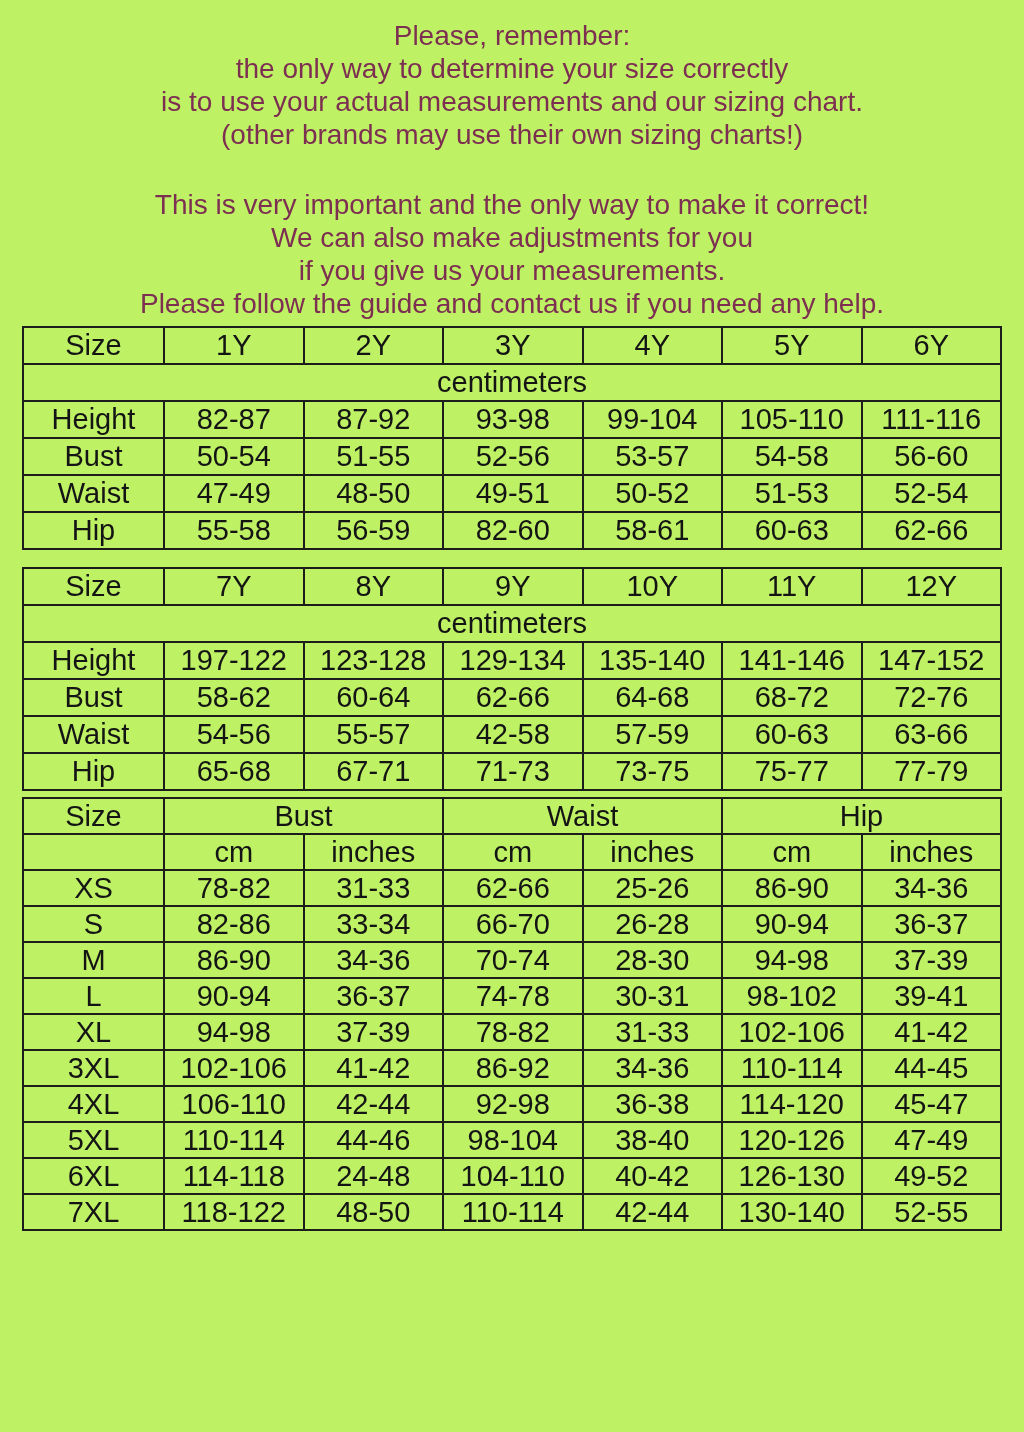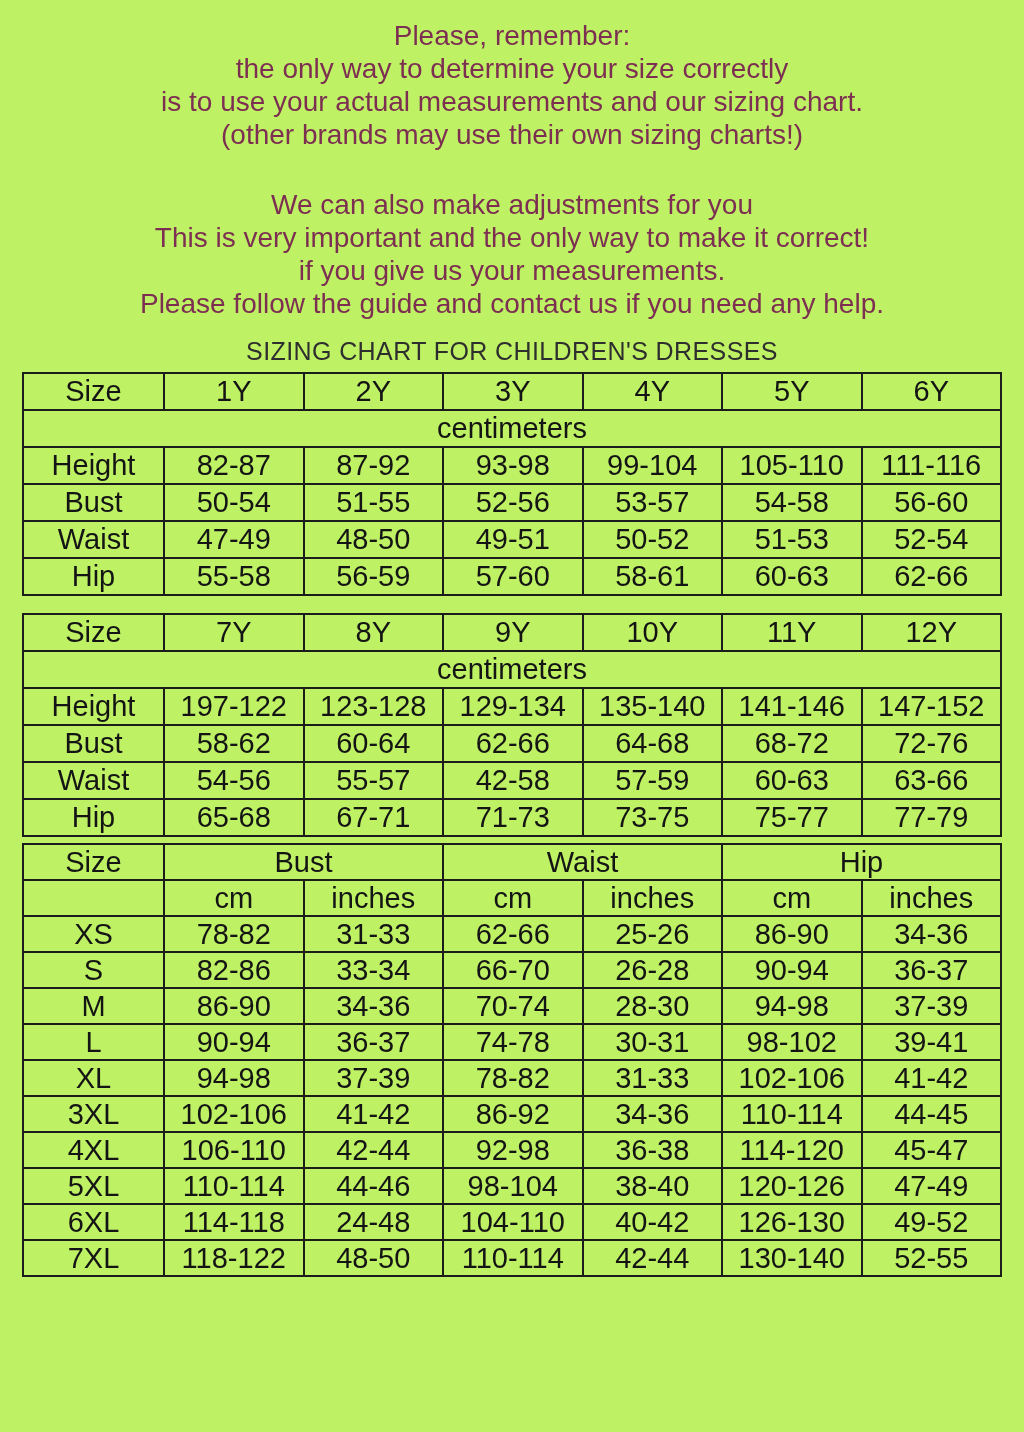--- a/index.html
+++ b/index.html
@@ -66,28 +66,27 @@
 <div class="page">
 
   <div class="intro">
     <p class="intro-par">
       <span class="intro-line">Please, remember:</span>
       <span class="intro-line">the only way to determine your size correctly</span>
       <span class="intro-line">is to use your actual measurements and our sizing chart.</span>
       <span class="intro-line">(other brands may use their own sizing charts!)</span>
     </p>
     <p class="intro-par second">
+      <span class="intro-line">This is very important and the only way to make it correct!</span>
       <span class="intro-line">We can also make adjustments for you</span>
-      <span class="intro-line">This is very important and the only way to make it correct!</span>
       <span class="intro-line">if you give us your measurements.</span>
       <span class="intro-line">Please follow the guide and contact us if you need any help.</span>
     </p>
   </div>
 
-  <h2 class="section-title title-kids">SIZING CHART FOR CHILDREN'S DRESSES</h2>
 
   <table class="kt kt1">
     <colgroup>
         <col class="size-col">
         <col>
         <col>
         <col>
         <col>
         <col>
         <col>
@@ -129,21 +128,21 @@
         <td>48-50</td>
         <td>49-51</td>
         <td>50-52</td>
         <td>51-53</td>
         <td>52-54</td>
       </tr>
       <tr>
         <td>Hip</td>
         <td>55-58</td>
         <td>56-59</td>
-        <td>57-60</td>
+        <td>82-60</td>
         <td>58-61</td>
         <td>60-63</td>
         <td>62-66</td>
       </tr>
     </tbody>
   </table>
 
   <table class="kt kt2">
     <colgroup>
         <col class="size-col">

